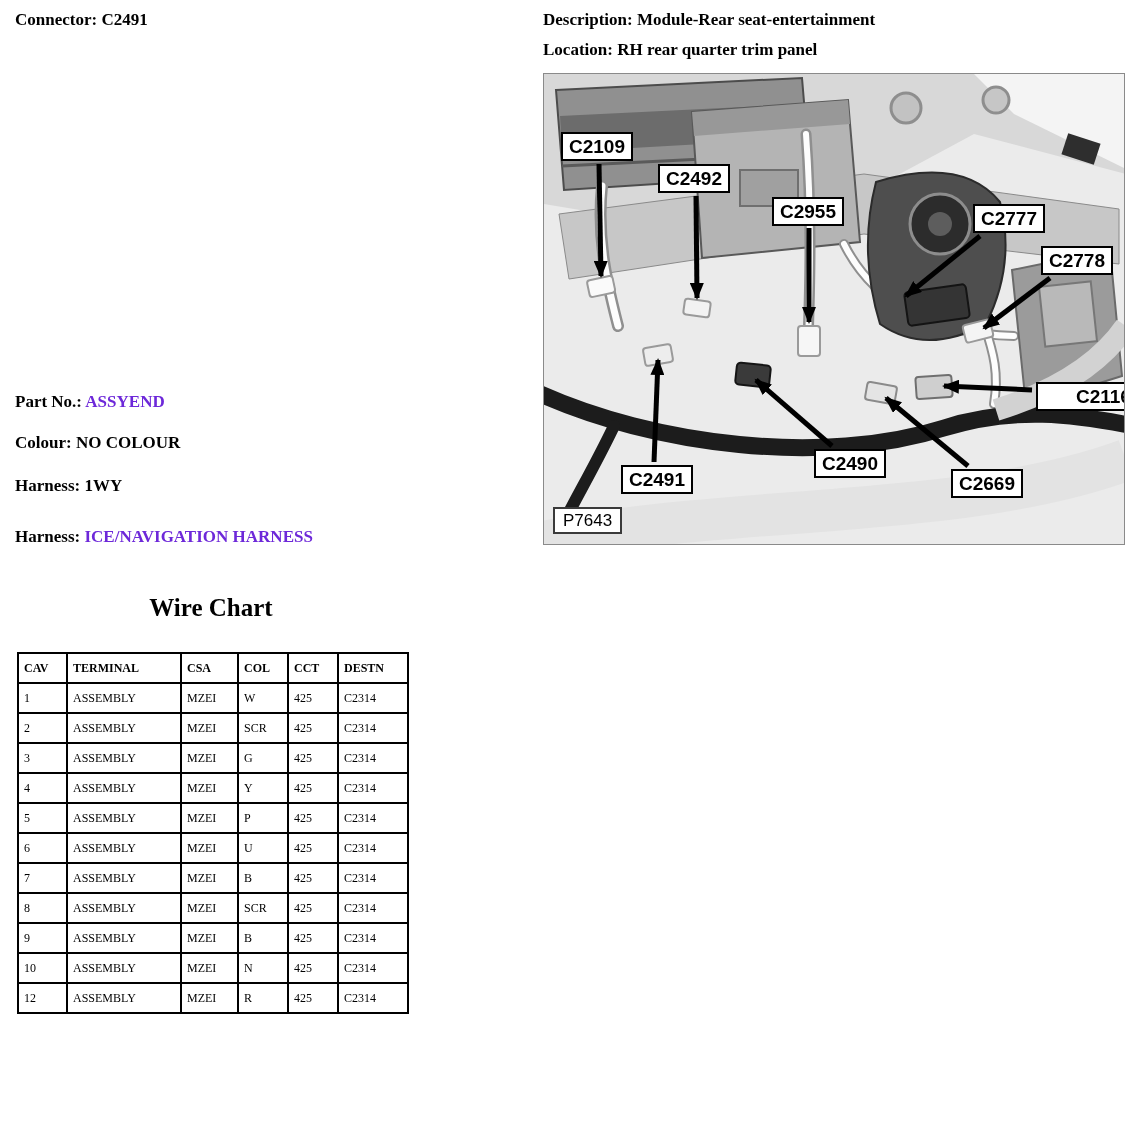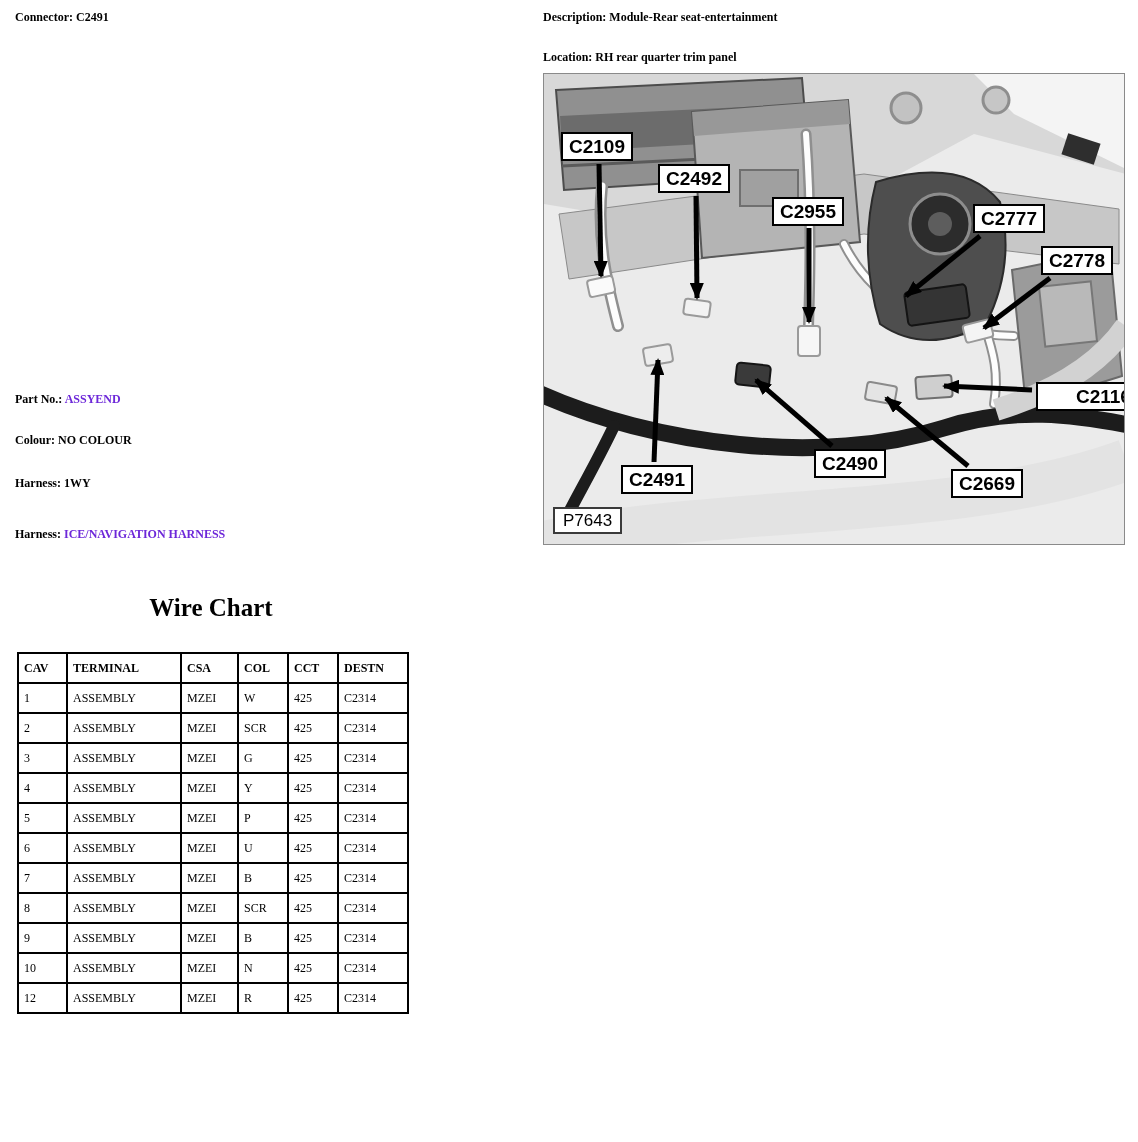--- a/index.html
+++ b/index.html
@@ -1,19 +1,19 @@
 <!DOCTYPE html>
 <html><head>
 <meta charset="utf-8">
 <style>
   * { box-sizing: border-box; margin: 0; padding: 0; }
   html, body { width: 1138px; height: 1142px; background: #ffffff; overflow: hidden; }
   body { position: relative; font-family: "Liberation Serif", serif; color: #000; }
   .abs { position: absolute; }
-  .hdr, .detail { font-weight: bold; font-size: 12px; white-space: nowrap; }
+  .hdr, .detail { font-weight: bold; font-size: 17px; white-space: nowrap; }
   .green { color: #6d28d9; }
   .diagram {
     left: 543px; top: 73px; width: 582px; height: 472px;
     border: 1px solid #8a8a8a; background: #e5e5e5; overflow: hidden;
   }
   .diagram svg { position: absolute; left: 0; top: 0; }
   .callout {
     position: absolute; background: #ffffff; border: 2px solid #000;
     font-family: "Liberation Sans", sans-serif; font-weight: bold;
     font-size: 19px; line-height: 23px; padding: 1px 6px; white-space: nowrap;
@@ -45,21 +45,21 @@
 <div>
 
   <div class="hdr abs" style="left:15px; top:10px;">
     <span>Connector:</span>
     <span>C2491</span>
   </div>
   <div class="hdr abs" style="left:543px; top:10px;">
     <span>Description:</span>
     <span>Module-Rear seat-entertainment</span>
   </div>
-  <div class="hdr abs" style="left:543px; top:50px;">
+  <div class="hdr abs" style="left:543px; top:40px;">
     <span>Location:</span>
     <span>RH rear quarter trim panel</span>
   </div>
 
   <div class="diagram abs">
     <svg width="582" height="472" viewBox="0 0 582 472" xmlns="http://www.w3.org/2000/svg">
       <defs>
         <marker id="ah" markerWidth="18" markerHeight="14" refX="15" refY="7" orient="auto" markerUnits="userSpaceOnUse">
           <path d="M0,0 L17,7 L0,14 Z" fill="#000"></path>
         </marker>

